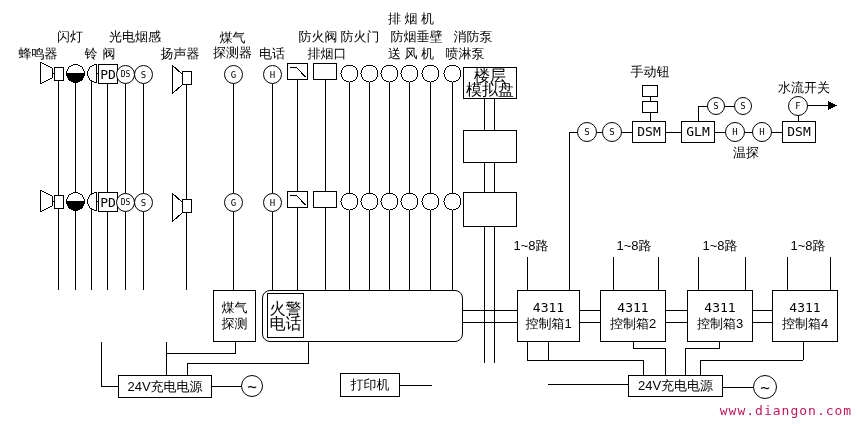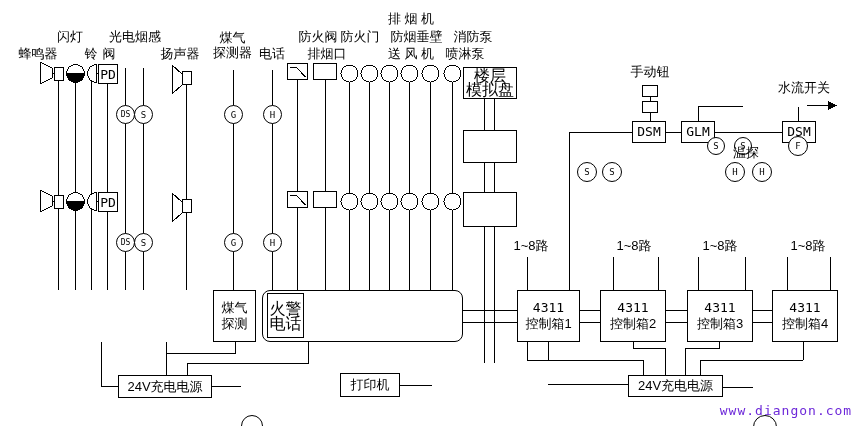--- a/index.html
+++ b/index.html
@@ -6,21 +6,21 @@
   #stage{position:relative;width:857px;height:426px;background:#fff;overflow:hidden;
          font-family:"Liberation Sans","DejaVu Sans",sans-serif;color:#000;}
   #wires{position:absolute;left:0;top:0;z-index:0;}
   .lbl{position:absolute;font-size:13px;line-height:16px;text-align:center;white-space:nowrap;z-index:2;}
   .lbl2{position:absolute;font-size:13px;line-height:15px;text-align:center;white-space:nowrap;z-index:2;}
   .box{position:absolute;border:1px solid #000;background:#fff;box-sizing:border-box;
        display:flex;flex-direction:column;align-items:center;justify-content:center;
        font-size:13px;line-height:16px;text-align:center;z-index:1;}
   .circ{position:absolute;border:1px solid #000;border-radius:50%;background:#fff;box-sizing:border-box;
         display:flex;align-items:center;justify-content:center;font-size:9px;z-index:1;
-        font-family:"DejaVu Sans Mono",monospace;margin-top:40px;}
+        font-family:"DejaVu Sans Mono",monospace;}
   .sq{position:absolute;border:1px solid #000;background:#fff;box-sizing:border-box;
       display:flex;align-items:center;justify-content:center;font-size:13px;z-index:1;
       font-family:"DejaVu Sans Mono",monospace;}
   .mono{font-family:"DejaVu Sans Mono",monospace;}
   .small{font-size:16px;line-height:15px;}
   .wm{position:absolute;left:716px;top:403px;width:140px;text-align:center;font-size:13px;
       letter-spacing:1px;font-family:"DejaVu Sans Mono",monospace;z-index:2;}
 </style>
 </head>
 <body>
@@ -265,15 +265,15 @@
   <div class="lbl" style="left:611px;top:238px;width:46px;">1~8路</div>
   <div class="lbl" style="left:697px;top:238px;width:46px;">1~8路</div>
   <div class="lbl" style="left:785px;top:238px;width:46px;">1~8路</div>
 
   <div class="box" style="left:118px;top:375px;width:94px;height:23px;">24V充电电源</div>
   <div class="circ" style="left:241px;top:375px;width:22px;height:22px;font-size:16px;">~</div>
   <div class="box" style="left:340px;top:373px;width:60px;height:24px;">打印机</div>
   <div class="box" style="left:628px;top:375px;width:95px;height:22px;">24V充电电源</div>
   <div class="circ" style="left:753px;top:375px;width:24px;height:24px;font-size:16px;">~</div>
 
-  <div class="wm" style="color:#6d28d9;">www.diangon.com</div>
+  <div class="wm" style="color:#be185d;">www.diangon.com</div>
 
 </div>
 
 </body></html>

